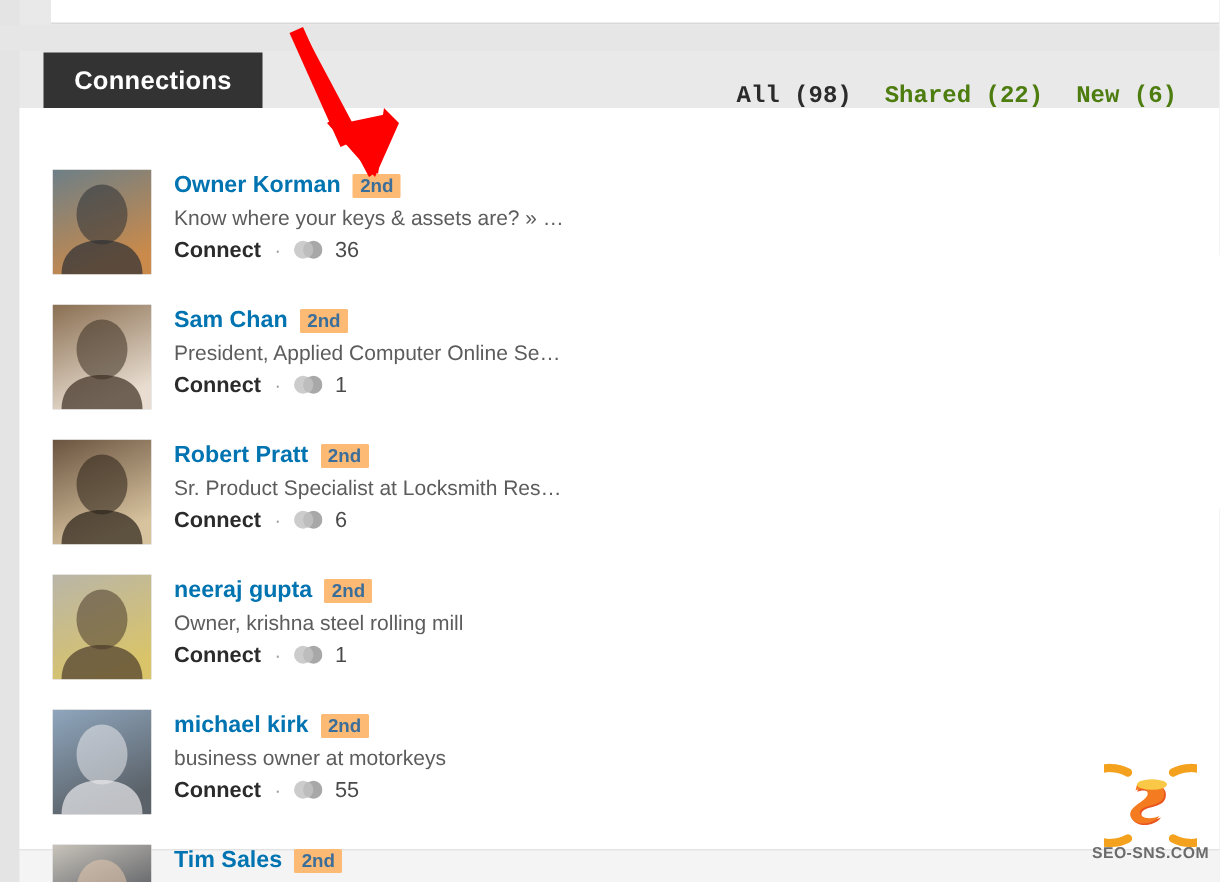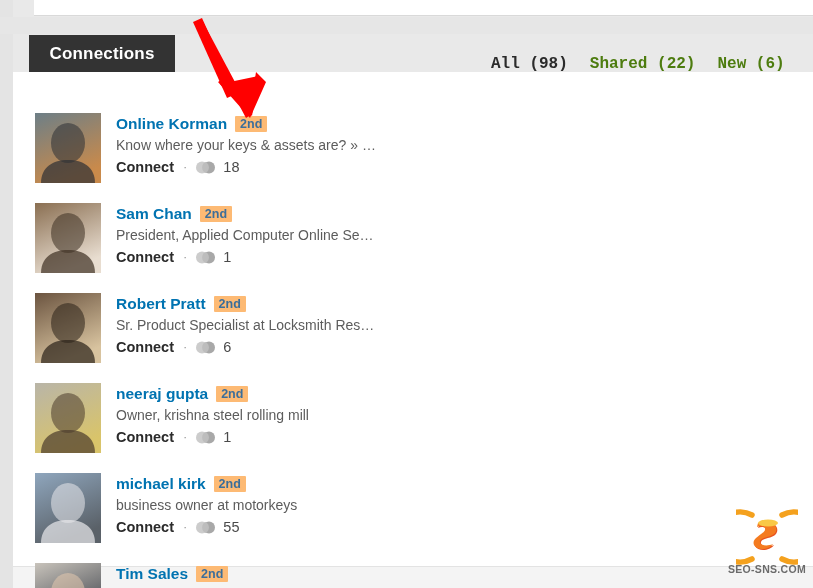--- a/index.html
+++ b/index.html
@@ -268,33 +268,33 @@
                 <stop offset="100%" stop-color="#c98a4b"></stop>
               </linearGradient>
             </defs>
             <rect width="66" height="70" fill="url(#g0)"></rect>
             <ellipse cx="33" cy="30" rx="17" ry="20" fill="#2c2f34" opacity="0.55"></ellipse>
             <path d="M6,70 C6,54 18,47 33,47 C48,47 60,54 60,70 Z" fill="#2c2f34" opacity="0.7"></path>
           </svg>
         </div>
         <div class="info">
           <div class="nameline">
-            <span class="name">Online Korman</span>
+            <span class="name">Owner Korman</span>
             <span class="degree">2nd</span>
           </div>
           <div class="headline">Know where your keys &amp; assets are? » …</div>
           <div class="actions">
             <span class="connect">Connect</span>
             <span class="dot">·</span>
             <span class="shared-icon"><svg viewBox="0 0 19 13" width="19" height="13" aria-hidden="true">
                 <circle cx="6" cy="6.5" r="6" fill="#cccccc"></circle>
                 <circle cx="13" cy="6.5" r="6" fill="#a8a8a8"></circle>
                 <path d="M9.5,1.1 A6,6 0 0 0 9.5,11.9 A6,6 0 0 0 9.5,1.1 Z" fill="#bdbdbd"></path>
               </svg></span>
-            <span class="shared-count">18</span>
+            <span class="shared-count">36</span>
           </div>
         </div>
       </div>
       <div class="conn">
         <div class="avatar">
           <svg viewBox="0 0 66 70" preserveAspectRatio="none" aria-hidden="true">
             <defs>
               <linearGradient id="g1" x1="0" y1="0" x2="0.4" y2="1">
                 <stop offset="0%" stop-color="#8a6f52"></stop>
                 <stop offset="100%" stop-color="#e8ddd0"></stop>

